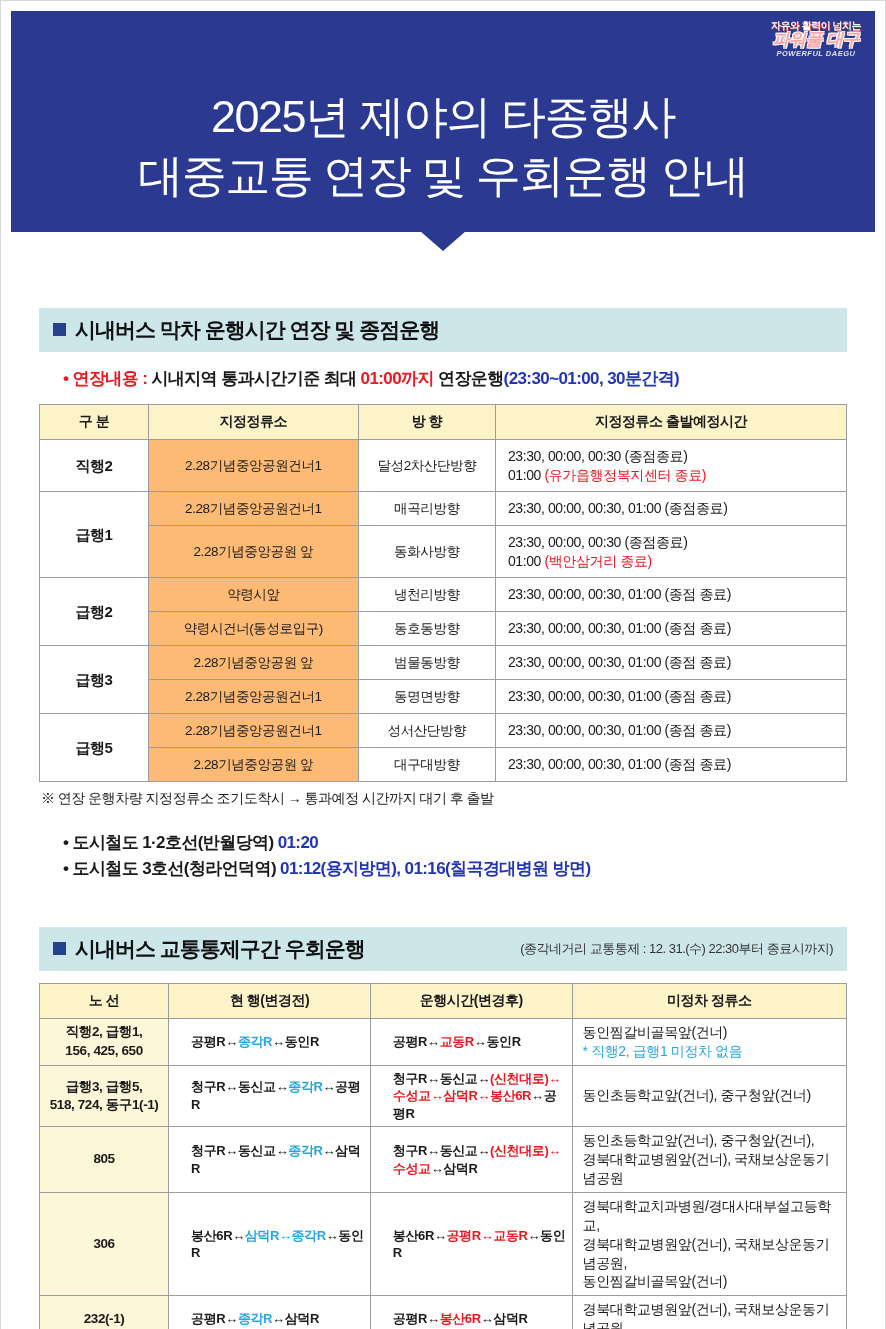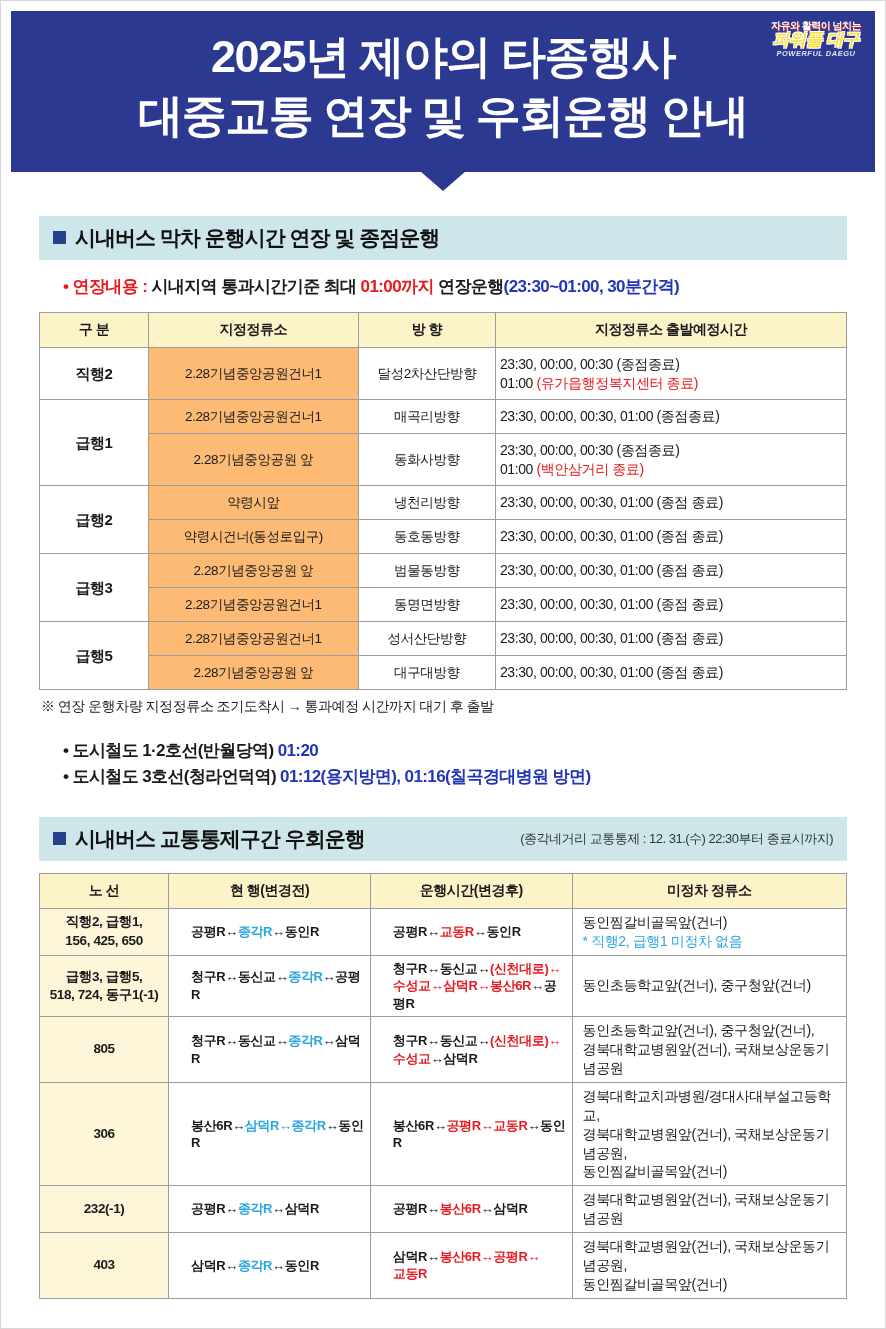--- a/index.html
+++ b/index.html
@@ -3,48 +3,48 @@
 <meta charset="utf-8">
 <style>
   * { margin:0; padding:0; box-sizing:border-box; }
   html,body { background:#fff; }
   body {
     width:886px; min-height:1329px; margin:0 auto; position:relative;
     font-family:"Liberation Sans","DejaVu Sans",sans-serif; color:#1a1a1a;
     border:1px solid #d8d8d8; display:flex; flex-direction:column;
   }
   
-  .banner { margin:10px 10px 0 10px; background:#2b3990; position:relative; padding:16px 0 26px; }
-  .banner-title { text-align:center; color:#fff; font-weight:700; font-size:45px; line-height:1.32; letter-spacing:-1.5px; }
+  .banner { margin:10px 10px 0 10px; background:#2b3990; position:relative; padding:44px 0 26px; }
+  .banner-title { text-align:center; color:#fff; font-weight:400; font-size:45px; line-height:1.32; letter-spacing:-1.5px;margin-top:32px; }
   .logo { position:absolute; top:9px; right:14px; text-align:center; line-height:1.1; }
   .logo-tagline { font-size:10px; font-weight:800; color:#fff; text-shadow:1px 1px 0 #c1272d; letter-spacing:-0.5px; }
-  .logo-name { font-size:17px; font-weight:800; font-style:italic; color:#fde047;
+  .logo-name { font-size:17px; font-weight:800; font-style:italic; color:#fca5a5;
     text-shadow:-1px -1px 0 #fff,1px -1px 0 #fff,-1px 1px 0 #fff,1px 1px 0 #fff; letter-spacing:-0.5px; }
   .logo-en { font-size:7.5px; font-weight:700; font-style:italic; color:#dfe4f2; letter-spacing:0.5px; }
   .banner-arrow { position:absolute; left:50%; bottom:-19px; transform:translateX(-50%); width:0; height:0;
     border-left:23px solid transparent; border-right:23px solid transparent; border-top:20px solid #2b3990; }
   
   .content { padding:44px 38px 0 38px; flex:1; }
-  .sec-hdr { background:#cde6ea; padding:8px 14px; display:flex; align-items:center; margin-bottom:12px; }
+  .sec-hdr { background:#cde6ea; padding:8px 14px; display:flex; align-items:center; margin-bottom:12px;margin-top:32px; }
   .sec-bullet { width:13px; height:13px; background:#26418e; margin-right:9px; flex:0 0 auto; }
   .sec-title { font-size:21px; font-weight:800; color:#111; letter-spacing:-1px; }
   .sec-note { margin-left:auto; font-size:13px; color:#333; letter-spacing:-0.5px; }
   .bullets { padding:2px 0 12px 24px; }
   .bullet-line { font-size:17px; font-weight:700; letter-spacing:-0.6px; line-height:1.55; }
   
   .seg-k { color:#1a1a1a; } .seg-r { color:#e8191f; } .seg-b { color:#2aa7e0; }
   .seg-n { color:#2236b5; }
   
   table { border-collapse:collapse; width:100%; }
   th, td { border:1px solid #9c9c9c; }
   th { background:#fdf3c9; font-size:14px; font-weight:800; padding:8px 4px; letter-spacing:-0.5px; }
   td { font-size:13.5px; padding:4px 6px; text-align:center; letter-spacing:-0.4px; line-height:1.35; }
   .t1 td.c-group { font-weight:800; font-size:15px; background:#fff; }
   .t1 td.c-stop  { background:#fdba74; }
-  .t1 td.c-time  { text-align:left; padding-left:4px; white-space:pre-line; font-size:14px; }
+  .t1 td.c-time  { text-align:left; padding-left:12px; white-space:pre-line; font-size:14px; }
   .t1 tr { height:34px; } .t1 tr.tall { height:52px; }
   .footnote { font-size:14px; color:#222; padding:8px 2px 0 2px; letter-spacing:-0.4px;font-family:Liberation Serif, serif; }
   .t2 td.c-route { background:#fdf6d8; font-weight:700; white-space:pre-line; }
   .t2 td.c-cur, .t2 td.c-det { text-align:left; white-space:pre-line; padding-left:22px; font-size:13px; font-weight:700; }
   .t2 td.c-skip { text-align:left; white-space:pre-line; padding-left:10px; font-size:14px; }
   .sec { margin-bottom:14px; }
 </style>
 </head>
 <body>
 

